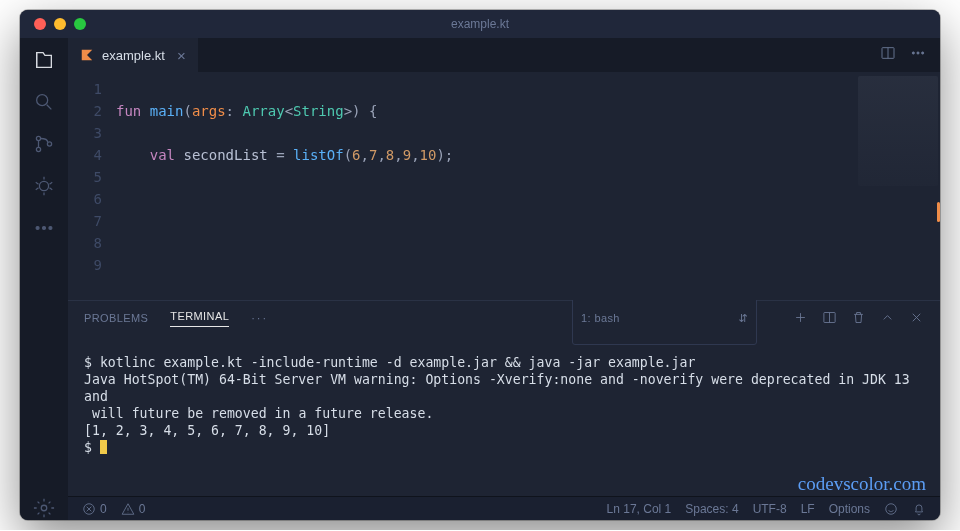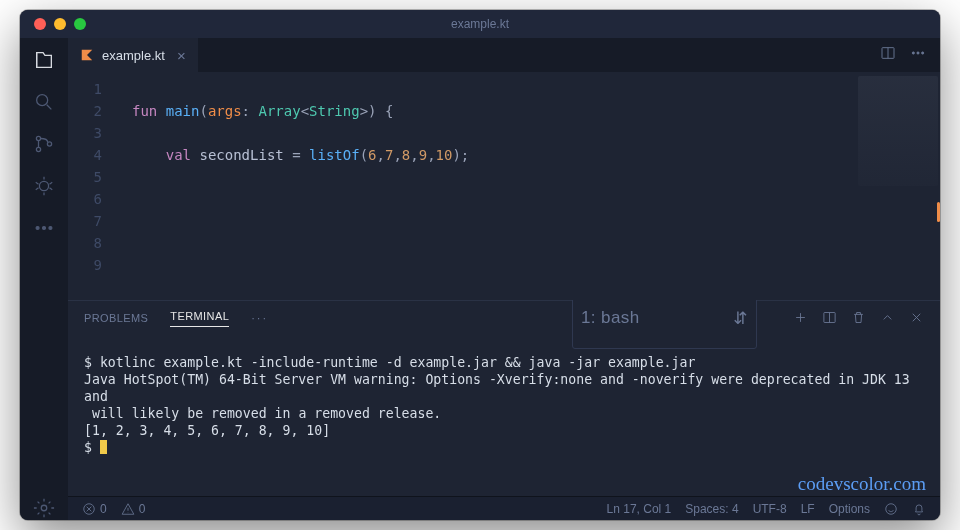--- a/index.html
+++ b/index.html
@@ -25,31 +25,31 @@
   .main { flex:1; display:flex; flex-direction:column; min-width:0; }
   .tabbar { height:34px; background:var(--bg-dark); display:flex; align-items:center; }
   .tab { height:34px; background:var(--bg); display:flex; align-items:center; gap:8px; padding:0 12px; font-size:13px; color:#d7dee8; }
   .tab-icon { width:14px; height:14px; }
   .tab-close { color:var(--text-dim); font-size:15px; margin-left:4px; cursor:pointer; }
   .tabbar .sp{flex:1}
   .tab-actions { display:flex; gap:14px; padding-right:14px; color:var(--text-dim); }
   .tab-actions svg{width:16px;height:16px;stroke:currentColor;fill:none;stroke-width:1.4}
   .editor { flex:1; display:flex; font-family:Menlo,Consolas,monospace; font-size:14px; line-height:22px; position:relative; min-height:0; background:var(--bg); }
   .gutter { width:48px; text-align:right; color:#3e4a66; padding:6px 14px 0 0; user-select:none; }
-  .code { flex:1; padding:6px 0 0 0; color:var(--text); white-space:pre; overflow:hidden;margin-left:16px; }
+  .code { flex:1; padding:6px 0 0 0; color:var(--text); white-space:pre; overflow:hidden; }
   .kw{color:var(--keyword)} .fn{color:var(--func)} .ty{color:var(--type)} .nm{color:var(--num)} .pn{color:#9aa3b8} .op{color:#9aa3b8} .id{color:var(--text)} .va{color:var(--orange)}
   .minimap { position:absolute; right:2px; top:4px; width:80px; height:110px; background:linear-gradient(180deg,rgba(180,190,210,.12),rgba(180,190,210,.03)); border-radius:2px; pointer-events:none; opacity:.55; }
   .scroll-mark { position:absolute; right:0; top:130px; width:3px; height:20px; background:#f08d49; border-radius:2px; }
   .panel { border-top:1px solid var(--border); background:var(--bg); display:flex; flex-direction:column; }
   .panel-tabs { height:34px; display:flex; align-items:center; gap:22px; padding:0 16px; font-size:11px; letter-spacing:.4px; color:var(--text-dim); }
   .panel-tabs .pt { cursor:pointer; }
   .panel-tabs .pt.active { color:var(--white); border-bottom:1px solid var(--white); padding-bottom:4px; }
   .panel-tabs .dots{letter-spacing:2px}
   .panel-tabs .sp{flex:1}
-  .term-select { background:var(--bg); border:1px solid #2f3850; color:var(--text-dim); font-size:17px; padding:19px 8px; border-radius:3px; width:185px; display:flex; justify-content:space-between; align-items:center; }
+  .term-select { background:var(--bg); border:1px solid #2f3850; color:var(--text-dim); font-size:11px; padding:19px 8px; border-radius:3px; width:185px; display:flex; justify-content:space-between; align-items:center; }
   .panel-actions { display:flex; gap:14px; align-items:center; color:var(--text-dim); margin-left:14px; }
   .panel-actions svg{width:15px;height:15px;stroke:currentColor;fill:none;stroke-width:1.4}
   .terminal { padding:2px 16px 6px; font-family:Menlo,Consolas,monospace; font-size:13.2px; line-height:17px; color:#d7dee8; white-space:pre-wrap; word-break:break-all; position:relative; }
   .cursor { display:inline-block; width:7px; height:14px; background:#f0c94a; vertical-align:-2px; }
   .watermark { position:absolute; right:14px; bottom:4px; font-family:'Brush Script MT',cursive; font-size:19px; color:#5fa4ff; opacity:.95; }
   .status { height:24px; background:#1a2030; display:flex; align-items:center; font-size:12px; color:var(--text-dim); padding:0 14px; gap:14px; border-top:1px solid #0f131c; }
   .status .sp{flex:1}
   .status svg{width:14px;height:14px;stroke:currentColor;fill:none;stroke-width:1.4}
   .status span{display:flex;align-items:center;gap:4px}
 </style>
@@ -186,21 +186,21 @@
                   <path d="M6 15l6-6 6 6"></path>
                 </svg></span>
             <span><svg viewBox="0 0 24 24">
                   <path d="M6 6l12 12M18 6L6 18"></path>
                 </svg></span>
           </div>
         </div>
         <div class="terminal">
 <span>$ kotlinc example.kt -include-runtime -d example.jar &amp;&amp; java -jar example.jar</span>
 <span>Java HotSpot(TM) 64-Bit Server VM warning: Options -Xverify:none and -noverify were deprecated in JDK 13 and</span>
-<span> will likely be removed in a removed release.</span>
+<span> will future be removed in a future release.</span>
 <span>[1, 2, 3, 4, 5, 6, 7, 8, 9, 10]</span>
 <span>$ </span><span class="cursor"></span>
           <div class="watermark">codevscolor.com</div>
         </div>
       </div>
 
       <div class="status">
         <span>
             <svg viewBox="0 0 24 24">
               <circle cx="12" cy="12" r="9"></circle>

